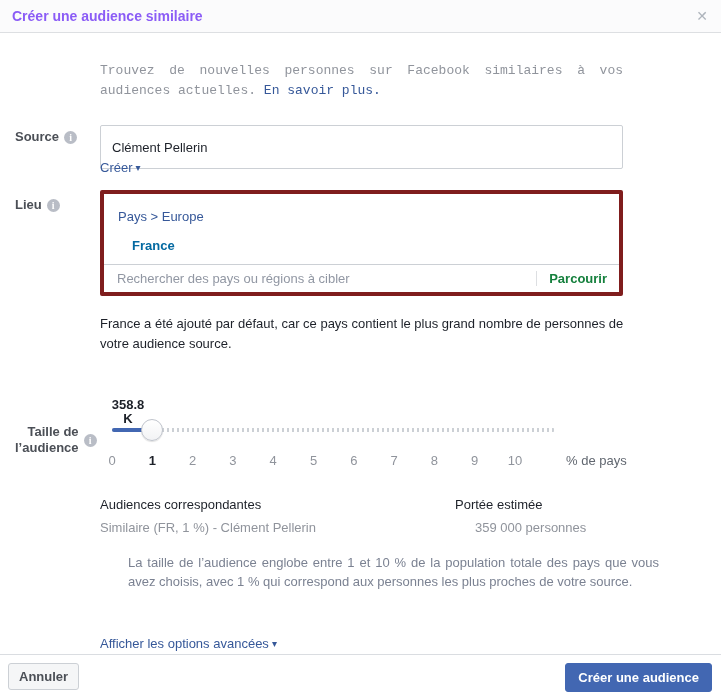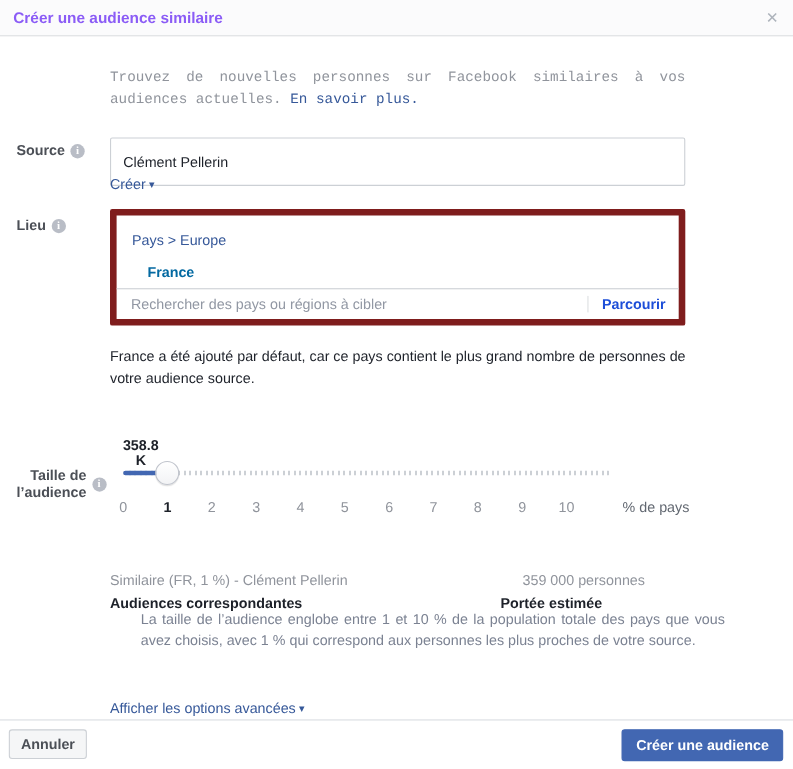--- a/index.html
+++ b/index.html
@@ -26,47 +26,47 @@
        color:#fff;font-size:10px;line-height:13px;text-align:center;font-weight:bold;
        font-family:"Liberation Serif",serif;flex:0 0 13px;}
   
   .src-input{position:absolute;left:100px;top:125px;width:523px;height:44px;
        box-sizing:border-box;border:1px solid #ccd0d5;border-radius:2px;padding:0 11px;
        font:13px "Liberation Sans",sans-serif;color:#1d2129;background:#fff;}
   .creer-link{position:absolute;left:100px;top:160px;color:#365899;font-weight:normal;cursor:pointer;}
   .caret{font-size:10px;vertical-align:1px;margin-left:3px;}
   
   .lieu-box{position:absolute;left:100px;top:190px;width:523px;height:106px;
-       box-sizing:border-box;border:6px solid #7f1d1d;border-radius:2px;background:#fff;}
+       box-sizing:border-box;border:4px solid #7f1d1d;border-radius:2px;background:#fff;}
   .lieu-crumb{padding:15px 0 0 14px;color:#365899;}
   .lieu-country{margin:14px 0 0 28px;font-weight:bold;color:#0369a1;}
   .lieu-search-row{position:absolute;left:0;right:0;bottom:0;height:27px;
        border-top:1px solid #ccd0d5;display:flex;align-items:center;}
   .lieu-search{flex:1;border:0;outline:none;padding:0 0 0 13px;height:25px;
        font:13px "Liberation Sans",sans-serif;color:#1d2129;background:transparent;}
   .lieu-search::placeholder{color:#9197a3;}
   .vdiv{width:1px;height:15px;background:#dddfe2;}
-  .browse-btn{font-weight:bold;color:#1d4ed8;padding:0 12px;cursor:pointer;}
+  .browse-btn{font-weight:bold;color:#15803d;padding:0 12px;cursor:pointer;}
   .lieu-note{position:absolute;left:100px;top:314px;width:531px;line-height:20px;color:#1d2129;}
   
   .slider-area{position:absolute;left:100px;top:398px;width:540px;height:78px;}
   .slider-val{position:absolute;left:6px;top:0;width:44px;text-align:center;
        font-weight:bold;color:#1d2129;line-height:14px;z-index:2;}
   .track{position:absolute;left:12px;top:30px;width:443px;height:4px;border-radius:2px;
        background:repeating-linear-gradient(to right,#ccd0d5 0 2px,#fff 2px 5px);}
   .track-fill{position:absolute;left:12px;top:30px;height:4px;border-radius:2px;background:#4267b2;z-index:1;}
   .thumb{position:absolute;top:21px;width:22px;height:22px;border-radius:50%;z-index:3;
        background:linear-gradient(#ffffff,#f2f3f5);border:1px solid #c0c4cc;box-sizing:border-box;
        box-shadow:0 1px 1px rgba(0,0,0,.12);cursor:pointer;}
   .ticks{position:absolute;left:0;top:55px;height:16px;width:100%;}
   .tick{position:absolute;transform:translateX(-50%);color:#90949c;}
   .tick.active{color:#1d2129;font-weight:bold;}
   .unit{position:absolute;left:466px;top:55px;color:#616770;}
   
-  .sum-title{position:absolute;font-weight:bold;color:#1d2129;margin-top:44px;}
+  .sum-title{position:absolute;font-weight:normal;color:#1d2129;}
   .sum-val{position:absolute;color:#90949c;}
   .desc{position:absolute;left:104px;top:553px;width:531px;line-height:19px;
        color:#7b8292;text-align:justify;margin-left:24px;}
   .adv-link{position:absolute;left:100px;top:636px;color:#365899;cursor:pointer;}
   
   .ftr{position:absolute;left:0;right:0;bottom:0;height:44px;border-top:1px solid #dadde1;background:#fff;}
   .btn-cancel{position:absolute;left:8px;top:8px;padding:5px 10px;background:#f5f6f7;
        border:1px solid #ccd0d5;border-radius:3px;font:bold 13px "Liberation Sans",sans-serif;
        color:#4b4f56;cursor:pointer;}
   .btn-submit{position:absolute;right:9px;top:8px;padding:6px 12px;background:#4267b2;

